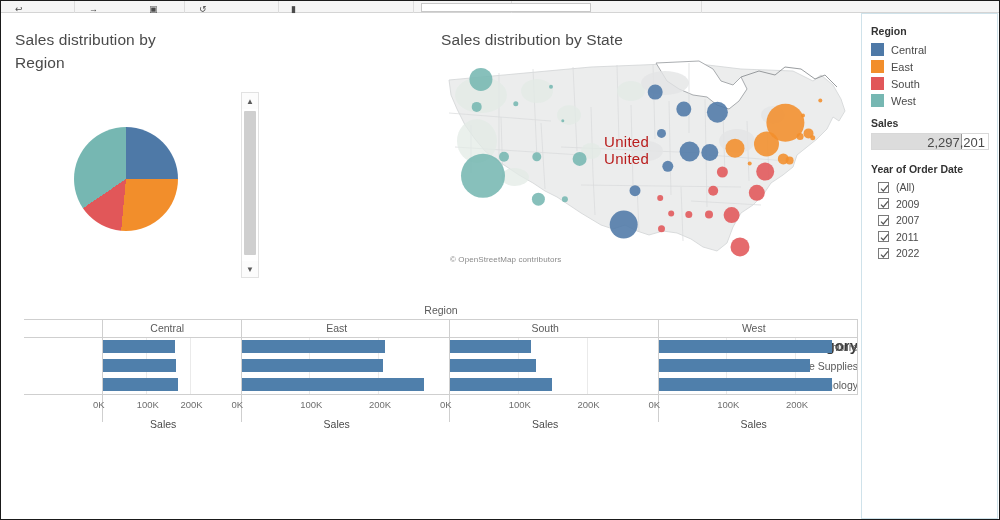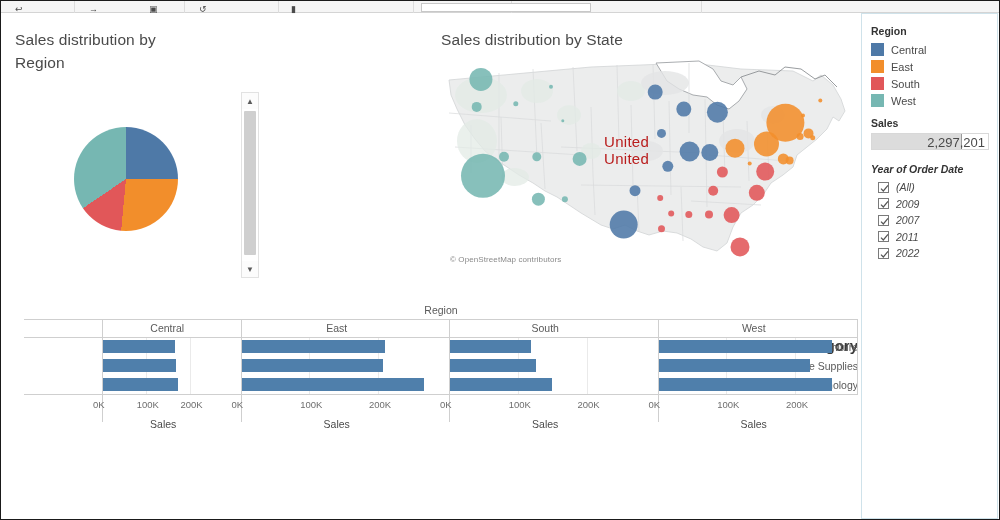--- a/index.html
+++ b/index.html
@@ -308,21 +308,21 @@
 
     <div class="sec" style="top:103px;">
       <div class="f-head">Sales</div>
       <div class="slider" style="margin-top:4px;">
         <div class="fill" id="sales-fill" style="width: 77%;"></div>
         <div class="handle" id="sales-handle" style="left: 77%;"></div>
         <div class="val">2,297,201</div>
       </div>
     </div>
 
-    <div class="sec" style="top:149px;font-style:italic;">
+    <div class="sec" style="top:149px;">
       <div class="f-head">Year of Order Date</div>
       <div id="year-filter-items" style="margin-top:4px;margin-left:7px;">
           <div class="cb-row">
             <span class="cb">
               <svg width="11" height="11" viewBox="0 0 11 11">
                 <path d="M2,5.6 L4.3,8 L9,2.4" fill="none" stroke="#555" stroke-width="1.2"></path>
               </svg>
             </span>
             <span class="cb-txt">(All)</span>
           </div>

